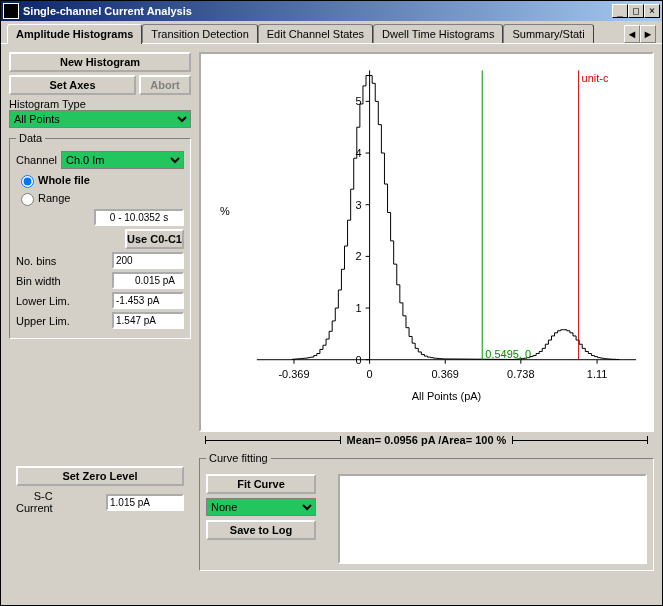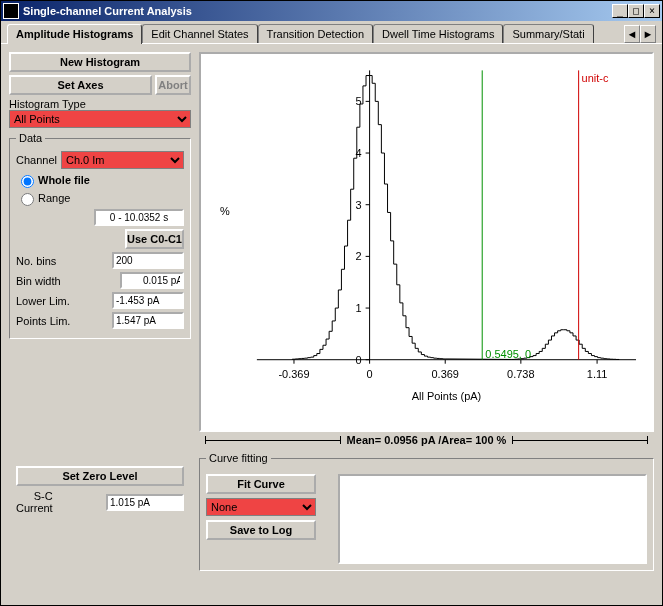--- a/index.html
+++ b/index.html
@@ -17,21 +17,21 @@
   .tab-arrow { width: 16px; height: 18px; border: 1px solid #808080; border-top-color: #fff; border-left-color: #fff; background: #d4d0c8; display: flex; align-items: center; justify-content: center; cursor: pointer; }
   .content { display: flex; padding: 8px; gap: 8px; }
   .left-panel { width: 182px; }
   .right-panel { flex: 1; }
   .btn { border: 2px outset #fff; background: #d4d0c8; font-weight: bold; padding: 2px 0; text-align: center; cursor: pointer; display: block; width: 100%; }
   .btn-narrow { width: auto; display: inline-block; }
   .row { display: flex; align-items: center; margin: 3px 0; }
   .row-mb { margin-bottom: 3px; }
   .label { margin-right: 4px; }
   input[type=text] { border: 2px inset #fff; background: #fff; padding: 1px 2px; font-size: 10px; }
-  select { border: 1px solid #808080; background: #ef4444; font-size: 11px; height: 18px; }
+  select { border: 1px solid #808080; background: #22c55e; font-size: 11px; height: 18px; }
   fieldset { border: 1px solid #808080; border-top-color: #fff; border-left-color: #fff; margin: 4px 0; padding: 4px 6px 6px 6px; }
   fieldset.inset { border: 1px solid #fff; border-top-color: #808080; border-left-color: #808080; }
   legend { padding: 0 3px; }
   .radio-row { display: flex; align-items: center; margin: 2px 0; }
   .radio-row input { margin-right: 4px; }
   .radio-selected { font-weight: bold; }
   .chart-area { background: #fff; border: 2px inset #fff; padding: 6px; position: relative; height: 380px; }
   .chart-svg { width: 100%; height: 350px; }
   .mean-bar { display: flex; justify-content: center; align-items: center; font-weight: bold; padding: 2px 0; }
   .mean-bar .line { flex: 1; height: 1px; background: #000; margin: 0 6px; position: relative; }
@@ -54,36 +54,36 @@
     <div class="title">Single-channel Current Analysis</div>
     <div class="winbtns">
       <div class="winbtn">_</div>
       <div class="winbtn">□</div>
       <div class="winbtn">×</div>
     </div>
   </div>
 
   <div class="tabbar">
     <div class="tab active">Amplitude Histograms</div>
+    <div class="tab">Transition Detection</div>
     <div class="tab">Edit Channel States</div>
-    <div class="tab">Transition Detection</div>
     <div class="tab">Dwell Time Histograms</div>
     <div class="tab">Summary/Stati</div>
     <div class="tab-arrows">
       <div class="tab-arrow">◄</div>
       <div class="tab-arrow">►</div>
     </div>
   </div>
 
   <div class="content">
     <div class="left-panel">
       <button class="btn">New Histogram</button>
       <div class="row row-mb">
         <button class="btn" style="flex:1;margin-right:3px">Set Axes</button>
-        <button class="btn disabled" style="width:36px">Abort</button>
+        <button class="btn disabled" style="width:52px">Abort</button>
       </div>
       <div class="label">Histogram Type</div>
       <select style="width:100%">
         <option>All Points</option>
       </select>
 
       <fieldset class="inset">
         <legend>Data</legend>
         <div class="row">
           <span class="label">Channel</span>
@@ -104,28 +104,28 @@
         </div>
         <div class="row" style="justify-content:flex-end">
           <button class="btn btn-narrow">Use C0-C1</button>
         </div>
         <div class="field-row">
           <span>No. bins</span>
           <input type="text" style="width: 72px;" value="200">
         </div>
         <div class="field-row">
           <span>Bin width</span>
-          <input type="text" style="width: 64px; padding-left: 21px;" value="0.015 pA">
+          <input type="text" style="width: 72px; padding-left: 21px;" value="0.015 pA">
         </div>
         <div class="field-row">
           <span>Lower Lim.</span>
           <input type="text" style="width: 72px;" value="-1.453 pA">
         </div>
         <div class="field-row">
-          <span>Points Lim.</span>
+          <span>Upper Lim.</span>
           <input type="text" style="width: 72px;" value="1.547 pA">
         </div>
       </fieldset>
 
       <div class="zero-box">
         <button class="btn">Set Zero Level</button>
         <div class="field-row" style="margin-top:4px">
           <div style="text-align:right">
             <div>S-C</div>
             <div>Current</div>

